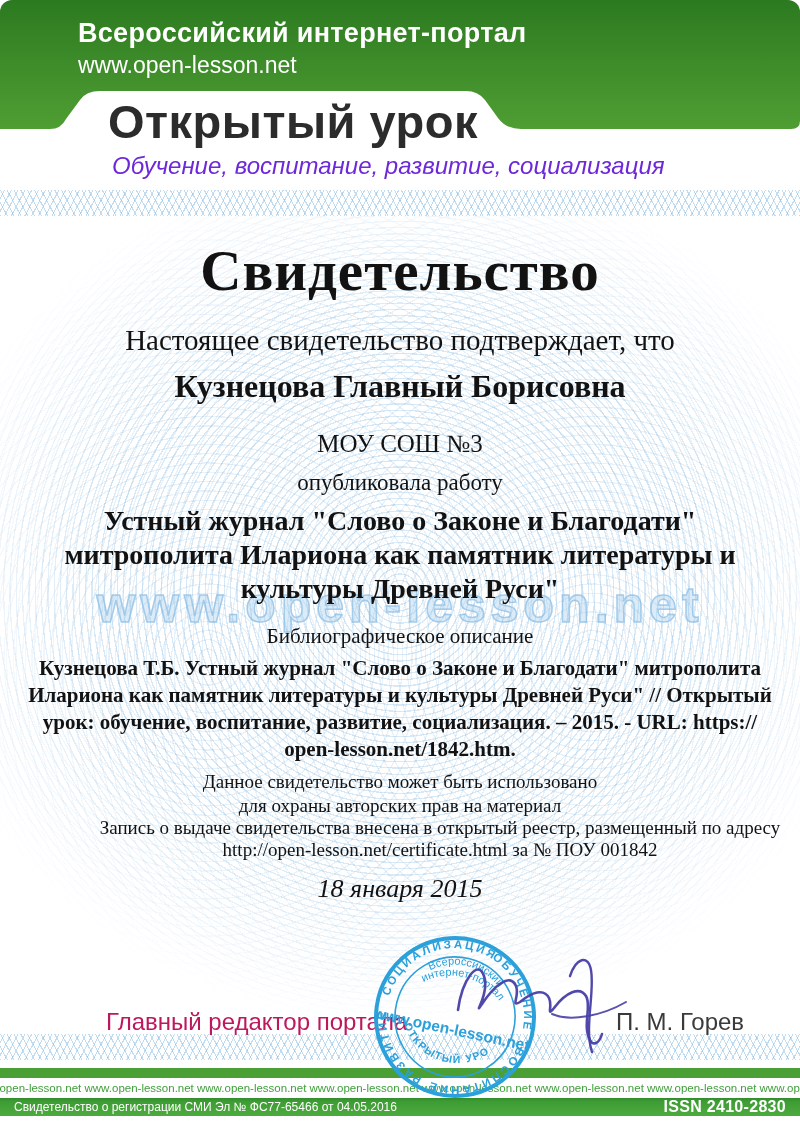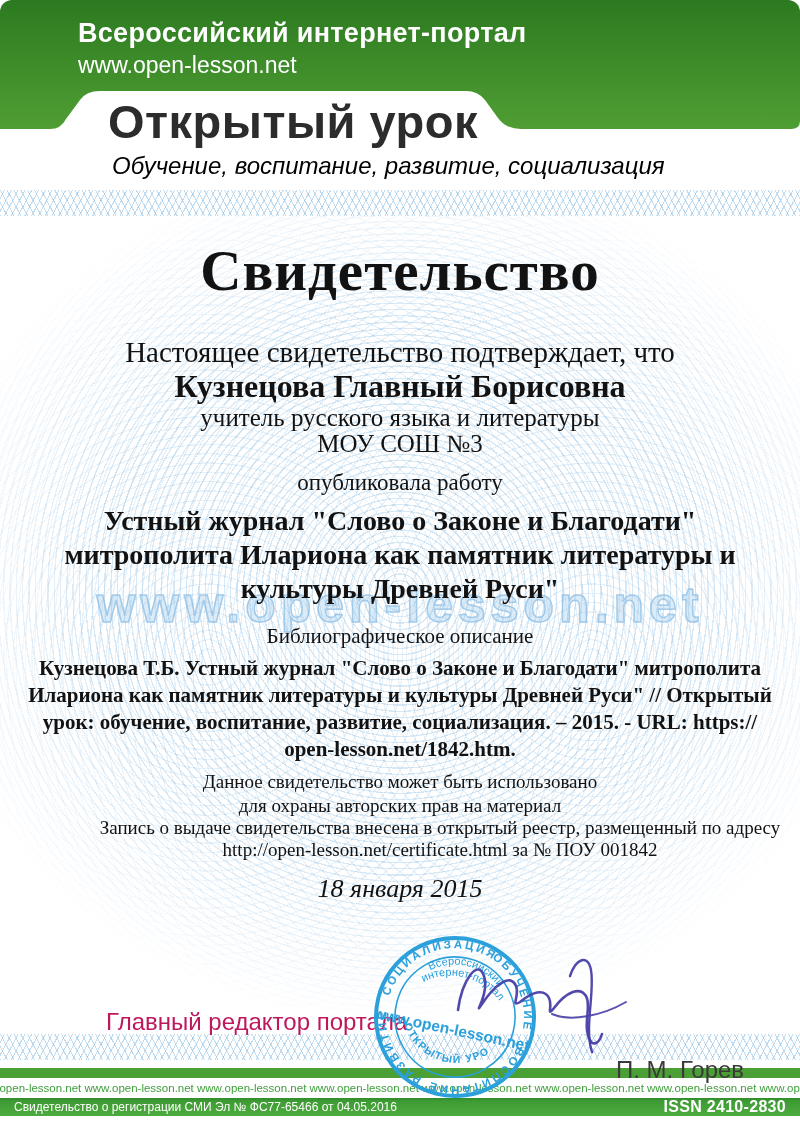--- a/index.html
+++ b/index.html
@@ -7,21 +7,21 @@
     position:relative;width:800px;height:1132px;background:#fff;
     border-radius:12px;overflow:hidden;
     font-family:"Liberation Sans",sans-serif;
   }
   
   .header{position:absolute;top:0;left:0;width:680px;height:140px;z-index:5;}
   .header svg{display:block;}
   .portal-title{position:absolute;left:78px;top:18px;font-size:27px;font-weight:bold;color:#fff;letter-spacing:.3px;}
   .portal-url{position:absolute;left:78px;top:52px;font-size:23px;color:#fff;}
   .site-name{position:absolute;left:108px;top:94px;font-size:47px;font-weight:bold;color:#2c2c2c;letter-spacing:.5px;}
-  .site-tagline{position:absolute;left:112px;top:152px;font-size:24px;font-style:italic;color:#000000;}
+  .site-tagline{position:absolute;left:112px;top:152px;font-size:24px;font-style:italic;color:#6d28d9;}
   
   .band{
     position:absolute;left:0;width:800px;height:26px;z-index:1;
     background:
       repeating-linear-gradient(62deg, rgba(127,182,224,.48) 0 1px, transparent 1px 6px),
       repeating-linear-gradient(-62deg, rgba(127,182,224,.48) 0 1px, transparent 1px 6px);
   }
   .band-top{top:190px;}
   .band-bottom{top:1034px;}
   .rosette{
@@ -36,34 +36,34 @@
     position:absolute;left:0;top:576px;width:800px;text-align:center;z-index:1;
     font-size:50px;font-weight:bold;letter-spacing:5px;
     color:rgba(165,205,235,.40);
     -webkit-text-stroke:1.5px rgba(140,190,228,.75);
   }
   
   .c{position:absolute;left:0;width:800px;text-align:center;color:#121212;
      font-family:"Liberation Serif",serif;z-index:2;}
   .pre{white-space:pre-line;}
   .cert-title{top:238px;font-size:57px;font-weight:bold;letter-spacing:1px;}
-  .confirm{top:324px;font-size:29px;margin-top:12px;}
+  .confirm{top:324px;font-size:29px;}
   .r-name{top:368px;font-size:32px;font-weight:bold;}
   .r-role{top:404px;font-size:25px;}
   .r-school{top:430px;font-size:25px;}
   .published{top:470px;font-size:23px;}
   .work-title{top:504px;font-size:28px;font-weight:bold;line-height:34px;}
   .bib-label{top:624px;font-size:21px;}
   .bib-text{top:655px;font-size:21px;font-weight:bold;line-height:27px;}
   .usage{top:770px;font-size:19px;line-height:24px;}
   .registry{top:817px;font-size:19px;line-height:22px;margin-left:40px;}
   .issue-date{top:874px;font-size:26px;font-style:italic;}
   
   .editor-label{position:absolute;left:106px;top:1008px;font-size:24px;color:#be185d;z-index:2;}
-  .editor-name{position:absolute;left:616px;top:1008px;font-size:24px;color:#3a3a3a;z-index:4;margin-top:48px;}
+  .editor-name{position:absolute;left:616px;top:1008px;font-size:24px;color:#3a3a3a;z-index:4;}
   .stamp{position:absolute;left:370px;top:932px;z-index:3;}
   .signature{position:absolute;left:452px;top:942px;z-index:4;}
   
   .bar-green{position:absolute;left:0;top:1068px;width:800px;height:10px;background:#4aa035;z-index:2;}
   .url-row{
     position:absolute;left:0;top:1078px;width:800px;height:20px;background:#fff;overflow:hidden;z-index:2;
     font-size:11.5px;color:#3f9e3b;line-height:20px;white-space:nowrap;text-indent:-28px;
   }
   .footer{
     position:absolute;left:0;top:1098px;width:800px;height:18px;z-index:5;
@@ -97,21 +97,20 @@
     </svg>
     <div class="portal-title">Всероссийский интернет-портал</div>
     <div class="portal-url">www.open-lesson.net</div>
     <div class="site-name">Открытый урок</div>
     <div class="site-tagline">Обучение, воспитание, развитие, социализация</div>
   </div>
 
   <div class="c cert-title">Свидетельство</div>
   <div class="c confirm">Настоящее свидетельство подтверждает, что</div>
   <div class="c r-name">Кузнецова Главный Борисовна</div>
-  <div class="c r-role">учитель русского языка и литературы</div>
   <div class="c r-school">МОУ СОШ №3</div>
   <div class="c published">опубликовала работу</div>
   <div class="c work-title pre">Устный журнал "Слово о Законе и Благодати"
 митрополита Илариона как памятник литературы и
 культуры Древней Руси"</div>
   <div class="c bib-label">Библиографическое описание</div>
   <div class="c bib-text pre">Кузнецова Т.Б. Устный журнал "Слово о Законе и Благодати" митрополита
 Илариона как памятник литературы и культуры Древней Руси" // Открытый
 урок: обучение, воспитание, развитие, социализация. – 2015. - URL: https://
 open-lesson.net/1842.htm.</div>

